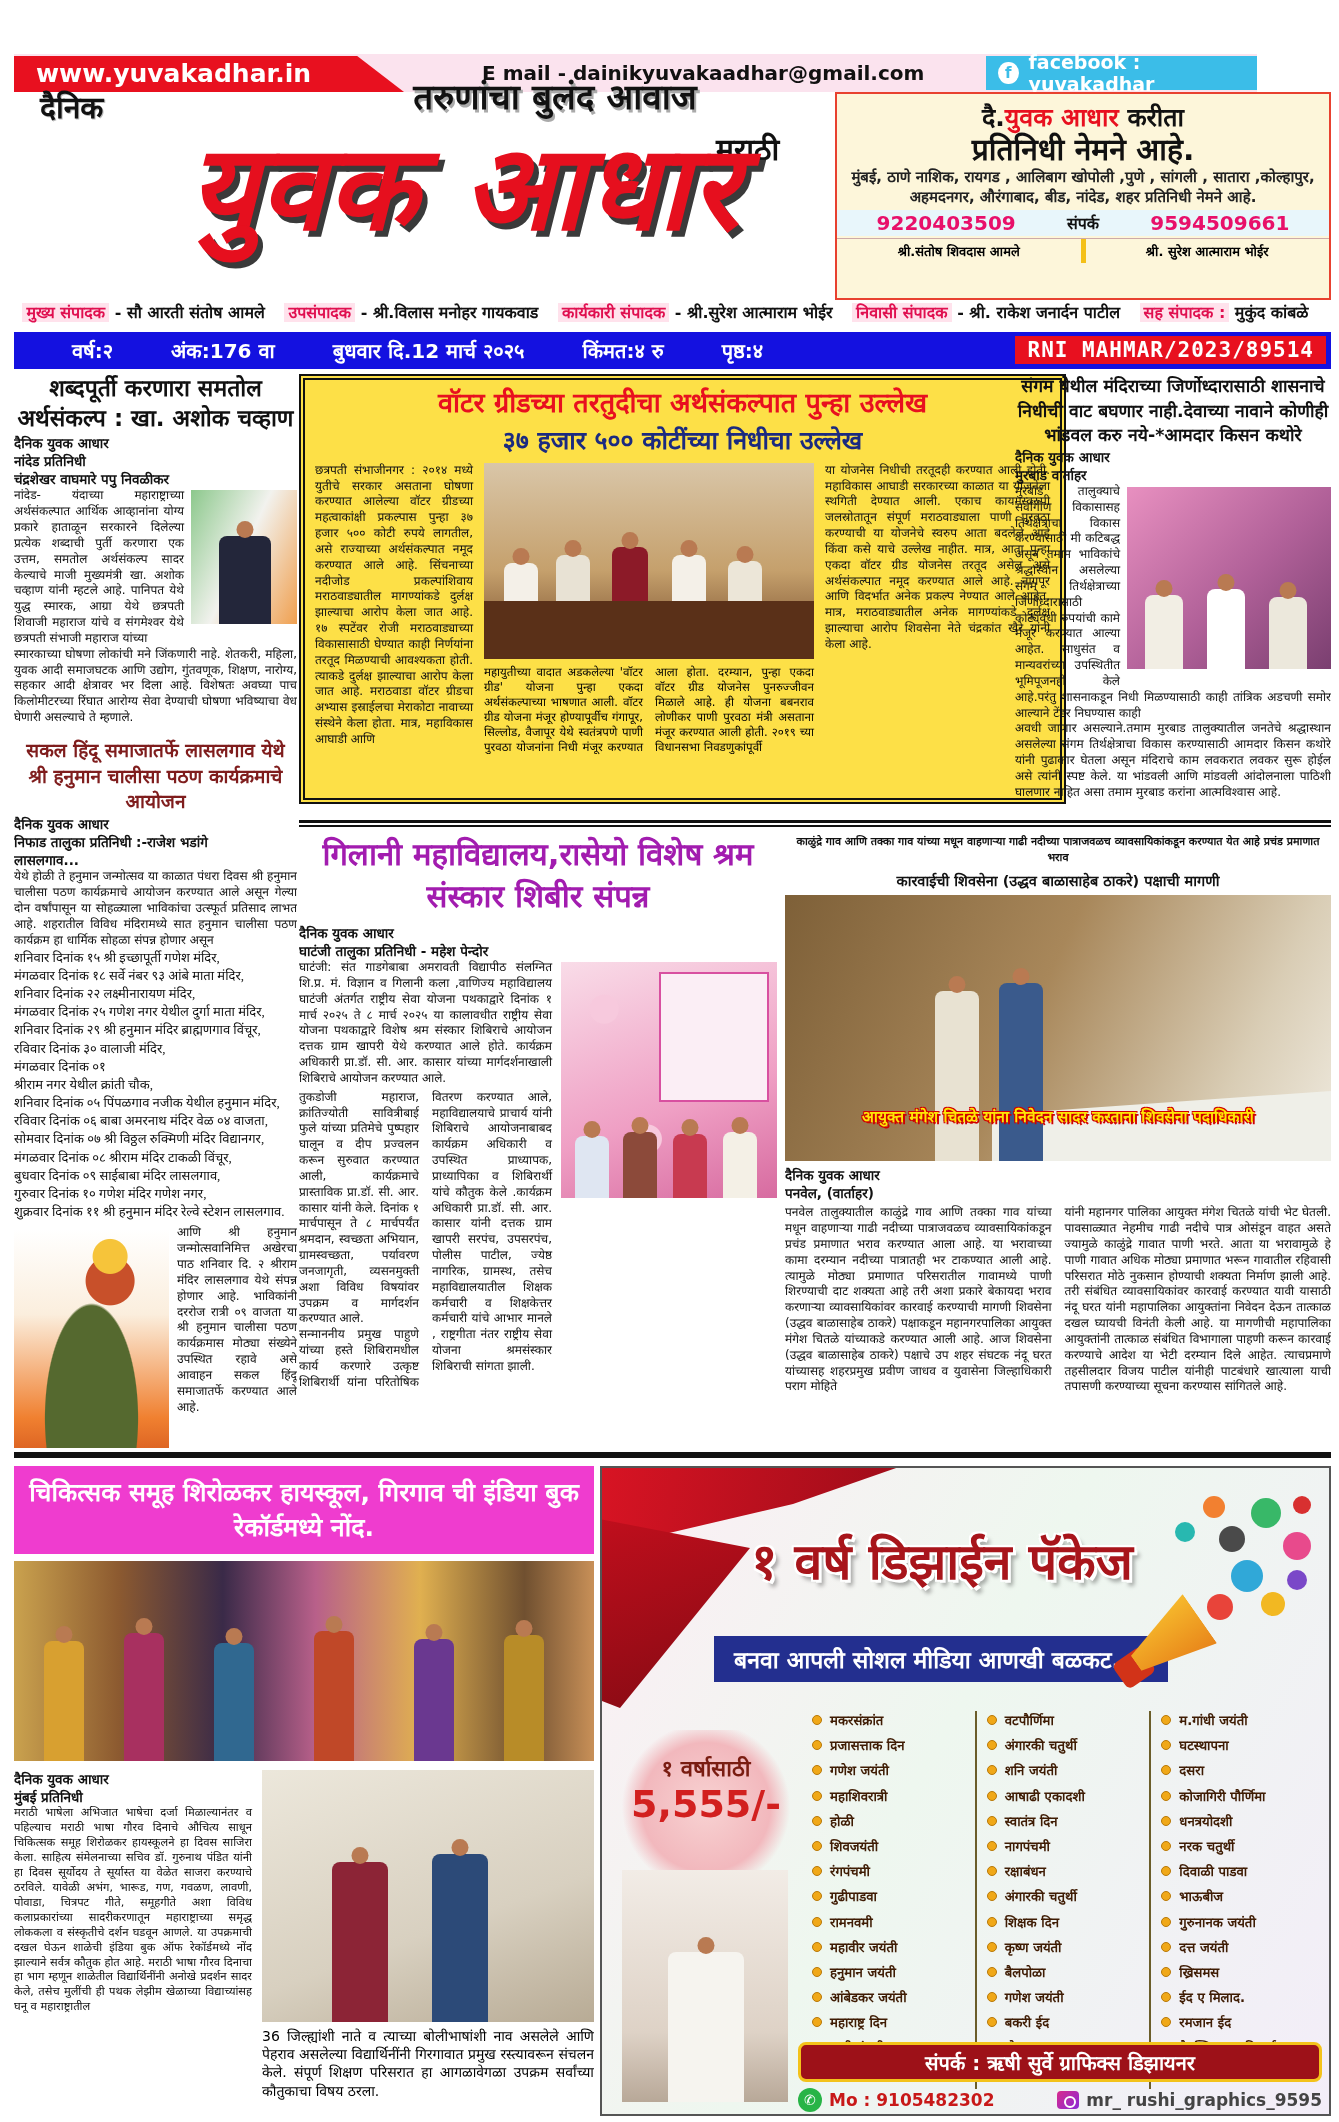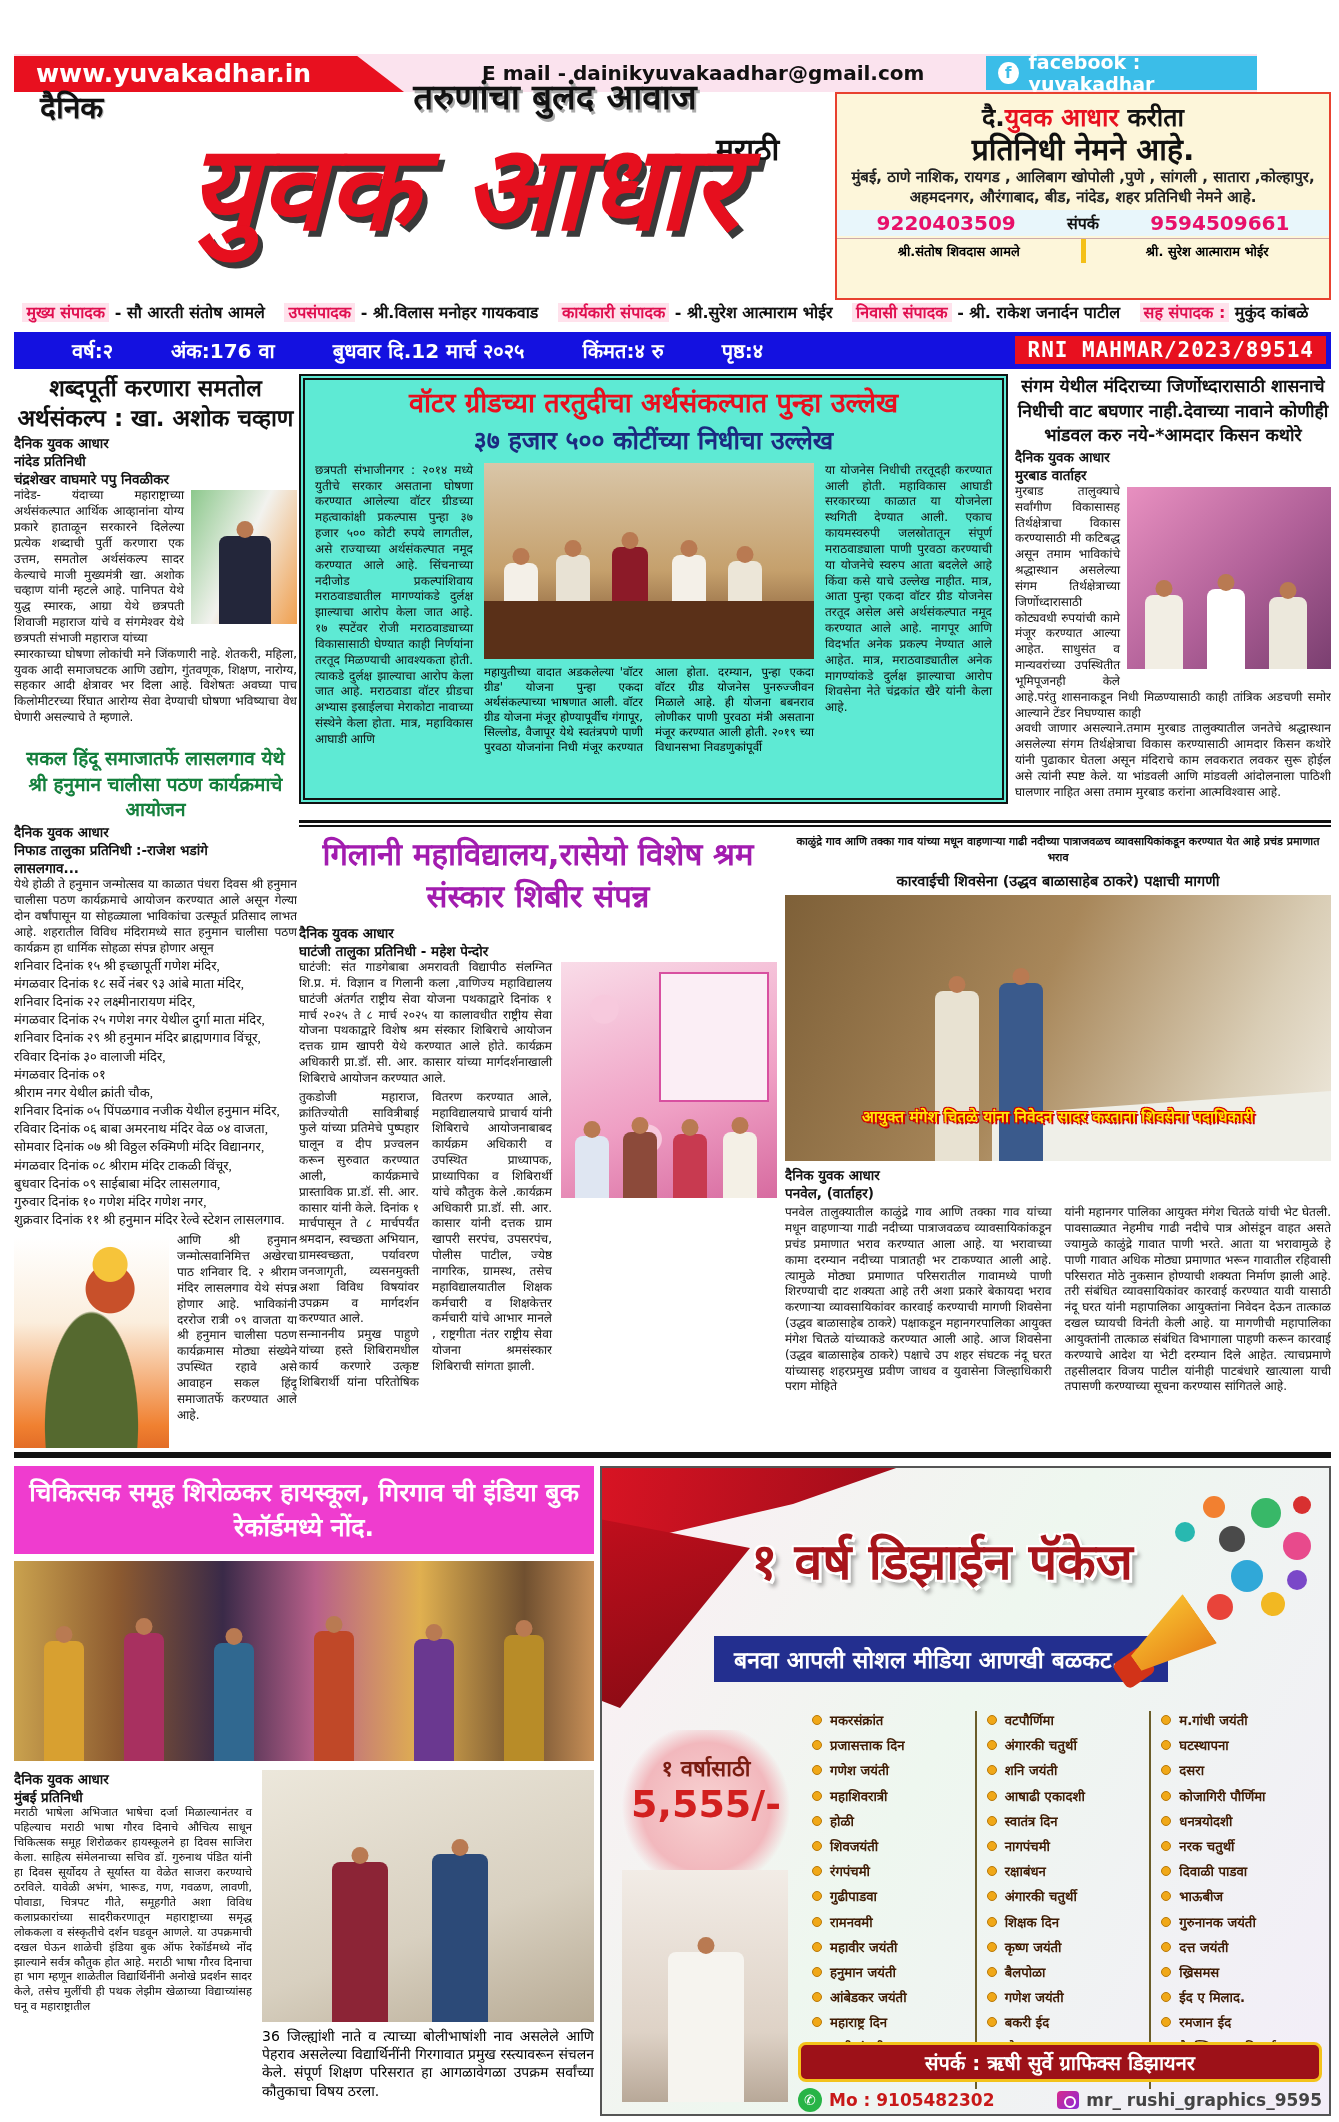--- a/index.html
+++ b/index.html
@@ -57,32 +57,32 @@
   .body { font-size:12px; line-height:1.32; text-align:justify; color:#111; }
   .photo { position:relative; overflow:hidden; }
   .pp { position:absolute; bottom:0; border-radius:8px 8px 0 0; }
   .pp::before { content:""; position:absolute; left:50%; transform:translateX(-50%); top:-15px;
                 width:17px; height:17px; border-radius:50%; background:#b97a52; }
 
   
   #leftcol { position:absolute; left:14px; top:374px; width:283px; height:1074px; overflow:hidden; }
   .chavanphoto { float:right; width:106px; height:134px; margin:2px 0 3px 7px;
                  background:linear-gradient(115deg,#8cc88c 0%,#f2f2ee 48%,#f0a050 100%); }
-  .headB { font-size:19px; font-weight:bold; text-align:center; line-height:1.35; margin-top:20px; color:#15803d; }
+  .headB { font-size:19px; font-weight:bold; text-align:center; line-height:1.35; margin-top:12px; color:#7f1d1d; }
   .sched-item { font-size:13px; line-height:1.4; color:#111;font-family:Liberation Serif, serif; }
   .hanuman { float:left; width:155px; height:305px; margin:4px 8px 0 0;
      background:
        radial-gradient(circle at 62% 9%, #f6c43a 0 17px, rgba(0,0,0,0) 18px),
        radial-gradient(circle at 62% 17%, #c8502a 0 24px, rgba(0,0,0,0) 25px),
        radial-gradient(ellipse at 50% 62%, #55692f 0 42%, rgba(0,0,0,0) 43%),
        linear-gradient(180deg,#ffffff 0%,#fbeedd 28%,#f08030 62%,#c03a10 88%,#e8551a 100%); }
 
   
-  #waterbox { position:absolute; left:299px; top:374px; width:709px; height:430px; border:6px double #111;
-              padding:6px 10px; background:#5eead4; }
+  #waterbox { position:absolute; left:299px; top:374px; width:767px; height:430px; border:6px double #111;
+              padding:6px 10px; background:#fde047; }
   .whead1 { color:#e8101f; font-size:27px; font-weight:bold; text-align:center; line-height:1.25; }
   .whead2 { color:#1b2a80; font-size:25px; font-weight:bold; text-align:center; margin:2px 0 7px 0; }
   .wgrid { display:grid; grid-template-columns:158px 330px 1fr; column-gap:11px; }
   .wphoto { width:330px; height:196px; background:linear-gradient(180deg,#d9c6a8 0%,#c5a06c 55%,#6e4426 100%); }
   .wtable { position:absolute; left:0; bottom:0; width:100%; height:58px; background:#5a3018; }
   .wcap { margin-top:6px; column-count:2; column-gap:12px; font-size:11.6px; line-height:1.3;
           text-align:justify; }
 
   
   #kathorecol { position:absolute; left:1015px; top:374px; width:316px; height:444px; overflow:hidden; }

